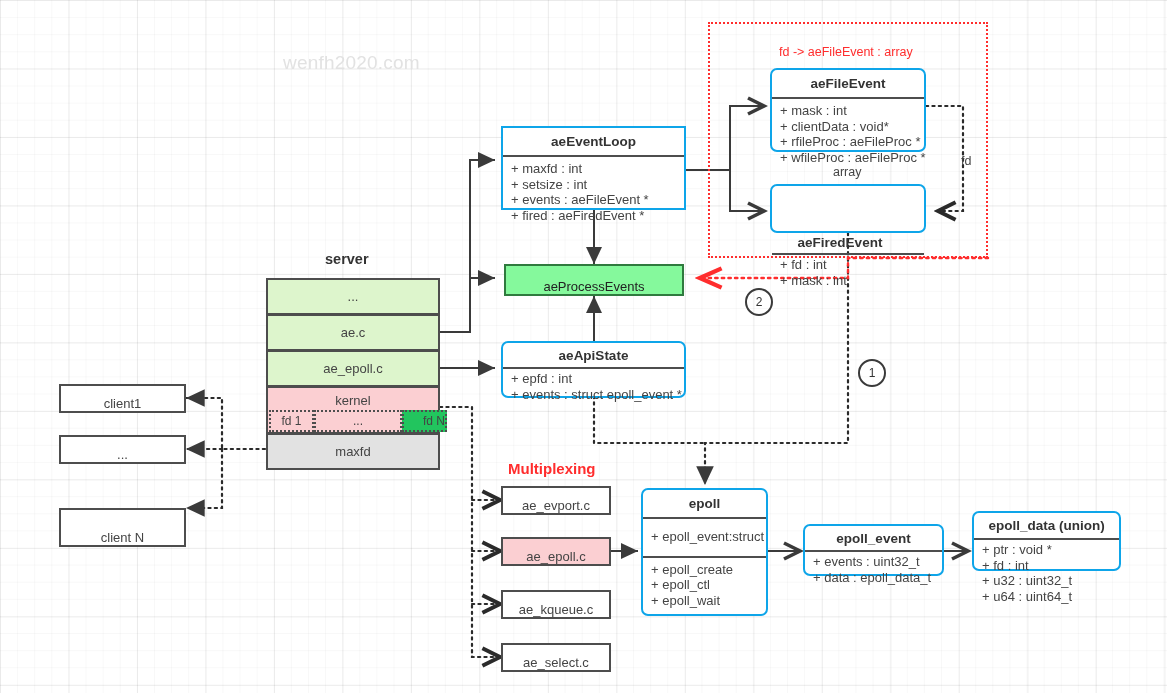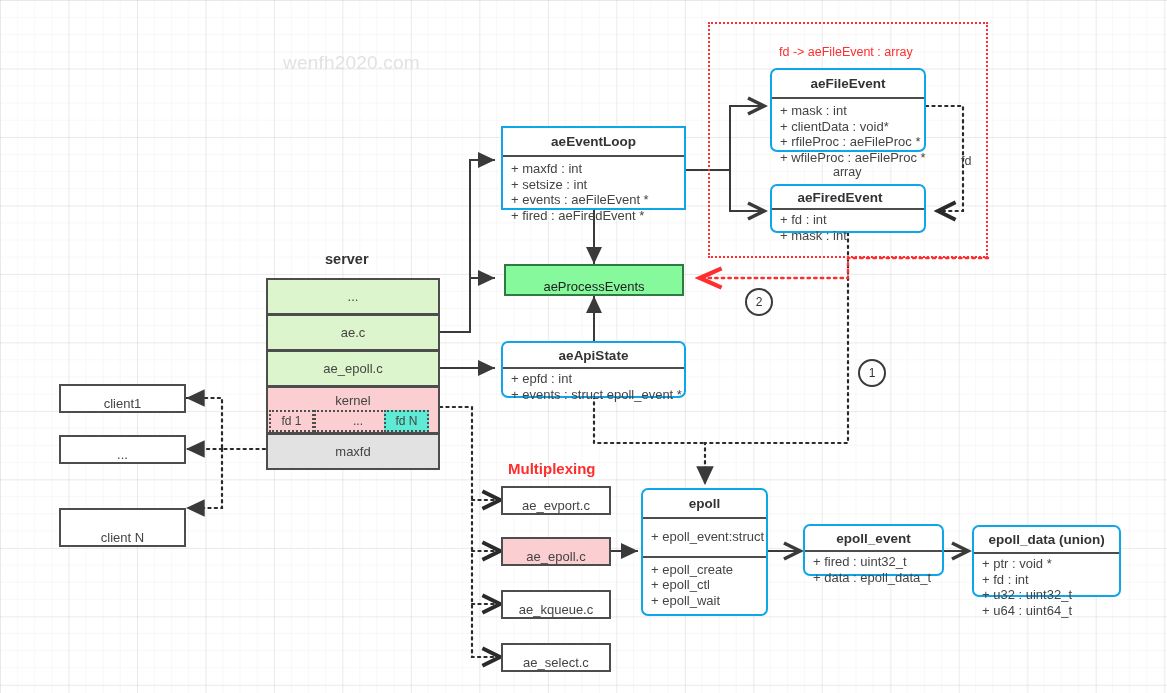--- a/index.html
+++ b/index.html
@@ -117,21 +117,21 @@
     <div class="attr">+ clientData : void*</div>
     <div class="attr">+ rfileProc : aeFileProc *</div>
     <div class="attr">+ wfileProc : aeFileProc *</div>
   </div>
 </div>
 
 <div class="smalllabel" style="left:833px;top:165px;">array</div>
 <div class="smalllabel" style="left:961px;top:154px;">fd</div>
 
 <div class="node rnd" style="left:770px;top:184px;width:156px;height:49px;">
-  <div class="nhead" style="padding:4px 20px 3px 4px;">aeFiredEvent</div>
+  <div class="nhead" style="padding:4px 20px 3px 4px;margin-top:45px;">aeFiredEvent</div>
   <div class="nbody" style="padding:2px 0 2px 0;">
     <div class="attr">+ fd : int</div>
     <div class="attr">+ mask : int</div>
   </div>
 </div>
 
 <div class="node" style="left:501px;top:126px;width:185px;height:84px;">
   <div class="nhead">aeEventLoop</div>
   <div class="nbody">
     <div class="attr">+ maxfd : int</div>
@@ -177,21 +177,21 @@
 <div class="stackcell" style="left:266px;top:433px;width:174px;height:37px;background:#e2e2e2;">
   <span>maxfd</span>
 </div>
 
 <div class="fdcell" style="left:269px;top:410px;width:45px;height:22px;background:#fbcfd2;">
   <span>fd 1</span>
 </div>
 <div class="fdcell" style="left:314px;top:410px;width:88px;height:22px;background:#fbcfd2;">
   <span>...</span>
 </div>
-<div class="fdcell" style="left:384px;top:410px;width:45px;height:22px;background:#5eead4;">
+<div class="fdcell" style="left:402px;top:410px;width:45px;height:22px;background:#22c55e;justify-content:flex-end;">
   <span>fd N</span>
 </div>
 
 <div class="plainbox" style="left:59px;top:384px;width:127px;height:29px;">
   <span>client1</span>
 </div>
 <div class="plainbox" style="left:59px;top:435px;width:127px;height:29px;">
   <span>...</span>
 </div>
 <div class="plainbox" style="left:59px;top:508px;width:127px;height:39px;">
@@ -221,26 +221,26 @@
   <div class="nbody" style="padding:4px 0 4px 0;">
     <div class="attr">+ epoll_create</div>
     <div class="attr">+ epoll_ctl</div>
     <div class="attr">+ epoll_wait</div>
   </div>
 </div>
 
 <div class="node rnd" style="left:803px;top:524px;width:141px;height:52px;">
   <div class="nhead" style="padding:5px 4px 4px 4px;">epoll_event</div>
   <div class="nbody" style="padding:2px 0 2px 0;">
-    <div class="attr">+ fired : uint32_t</div>
+    <div class="attr">+ events : uint32_t</div>
     <div class="attr">+ data : epoll_data_t</div>
   </div>
 </div>
 
-<div class="node rnd" style="left:972px;top:511px;width:149px;height:72px;margin-top:14px;">
+<div class="node rnd" style="left:972px;top:511px;width:149px;height:60px;">
   <div class="nhead" style="padding:5px 4px 5px 4px;">epoll_data (union)</div>
   <div class="nbody" style="padding:2px 0 2px 0;">
     <div class="attr">+ ptr : void *</div>
     <div class="attr">+ fd : int</div>
     <div class="attr">+ u32 : uint32_t</div>
     <div class="attr">+ u64 : uint64_t</div>
   </div>
 </div>
 
 </body></html>

